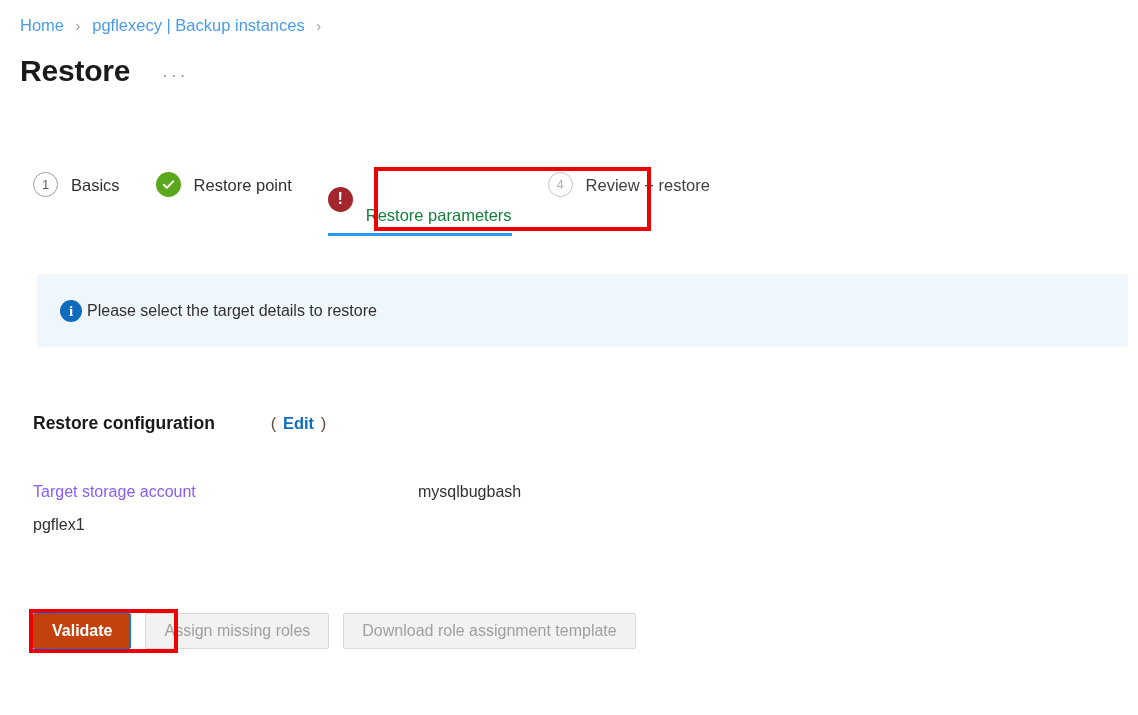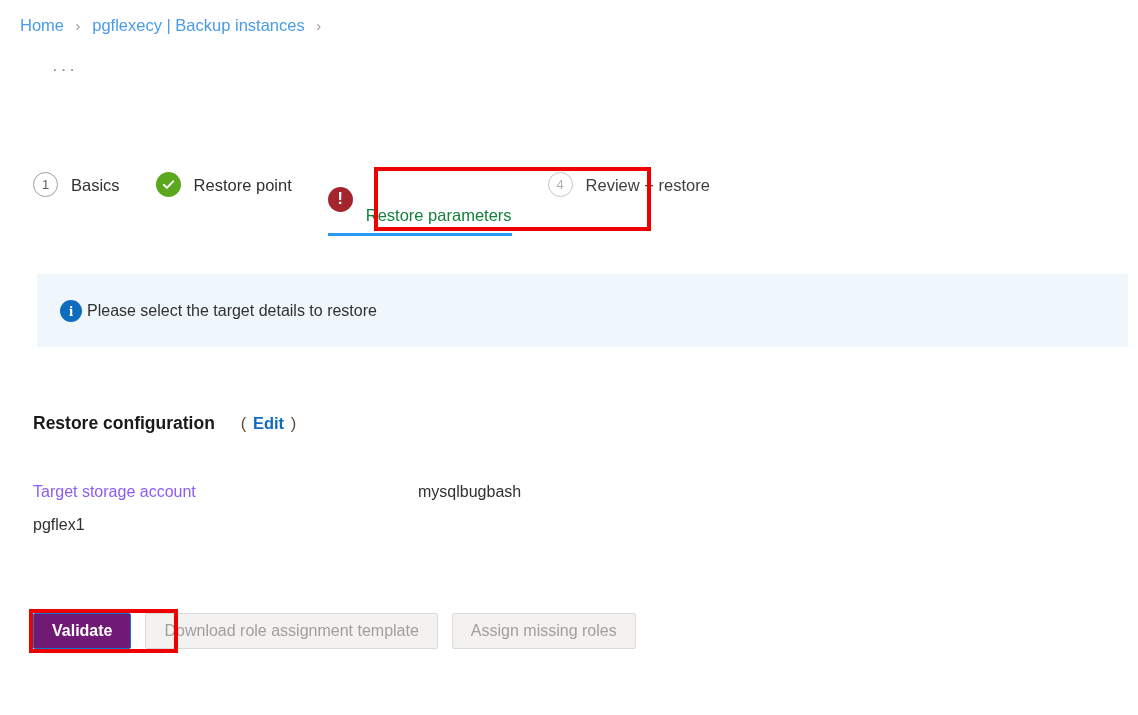--- a/index.html
+++ b/index.html
@@ -185,20 +185,21 @@
   }
 
   
   .config-header {
     position: absolute;
     left: 33px;
     top: 411px;
     display: flex;
     align-items: baseline;
     white-space: nowrap;
+    gap: 30px;
   }
   .config-title {
     font-size: 17.5px;
     font-weight: bold;
     color: #1b1a19;
     line-height: 24px;
   }
   .config-edit-wrap {
     margin-left: 26px;
     font-size: 16.5px;
@@ -252,21 +253,21 @@
     font-family: "Liberation Sans", sans-serif;
     border-radius: 2px;
     display: flex;
     align-items: center;
     justify-content: center;
     padding: 0 18px;
     margin-right: 14px;
     white-space: nowrap;
   }
   .btn-primary {
-    background: #701a75;
+    background: #c2410c;
     color: #ffffff;
     border: 1px solid #0f76d4;
     font-weight: bold;
     cursor: pointer;
   }
   .btn-disabled {
     background: #f3f2f1;
     color: #a19f9d;
     border: 1px solid #dbdad9;
     cursor: default;
@@ -276,20 +277,21 @@
 <body>
 
 <div class="breadcrumb">
   <span class="crumb-link">Home</span>
   <span class="crumb-sep">›</span>
   <span class="crumb-link">pgflexecy | Backup instances</span>
   <span class="crumb-sep">›</span>
 </div>
 
 <div class="page-title-row">
+  <div class="page-title">Restore</div>
   <div class="title-ellipsis">···</div>
 </div>
 
 <div class="wizard">
 
   <div class="step pending">
     <div class="step-badge badge-num">1</div>
     <div class="step-label">Basics</div>
   </div>
 
@@ -336,18 +338,18 @@
     <div class="detail-label">Target storage account</div>
     <div class="detail-value">mysqlbugbash</div>
   </div>
   <div class="detail-row">
     <div class="detail-value">pgflex1</div>
   </div>
 </div>
 
 <div class="button-row">
   <div class="btn btn-primary">Validate</div>
+  <div class="btn btn-disabled">Assign missing roles</div>
   <div class="btn btn-disabled">Download role assignment template</div>
-  <div class="btn btn-disabled">Assign missing roles</div>
 </div>
 
 <div class="annot-box" id="annot-tab"></div>
 <div class="annot-box" id="annot-validate"></div>
 
 </body></html>

